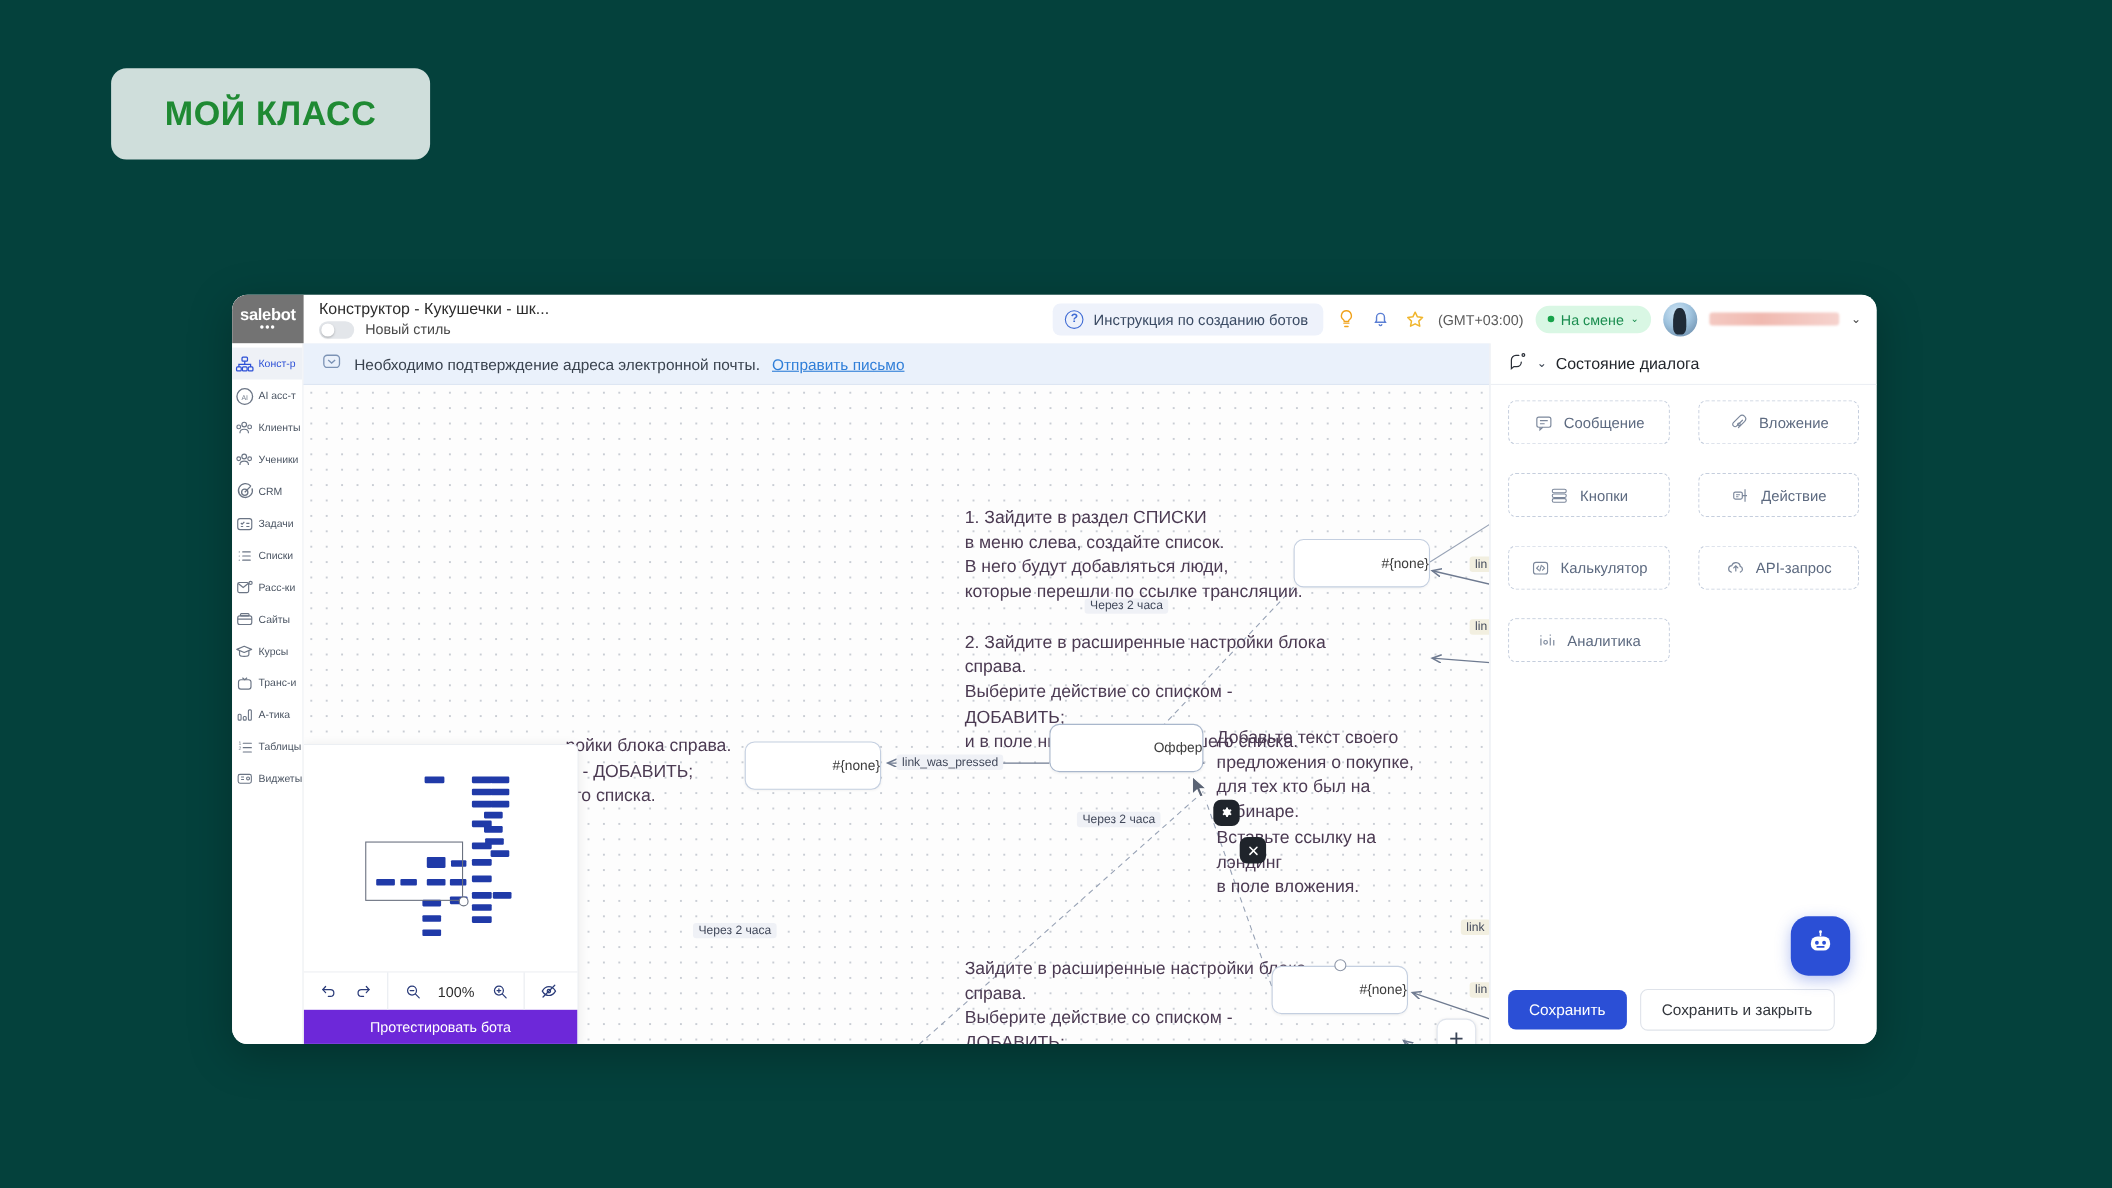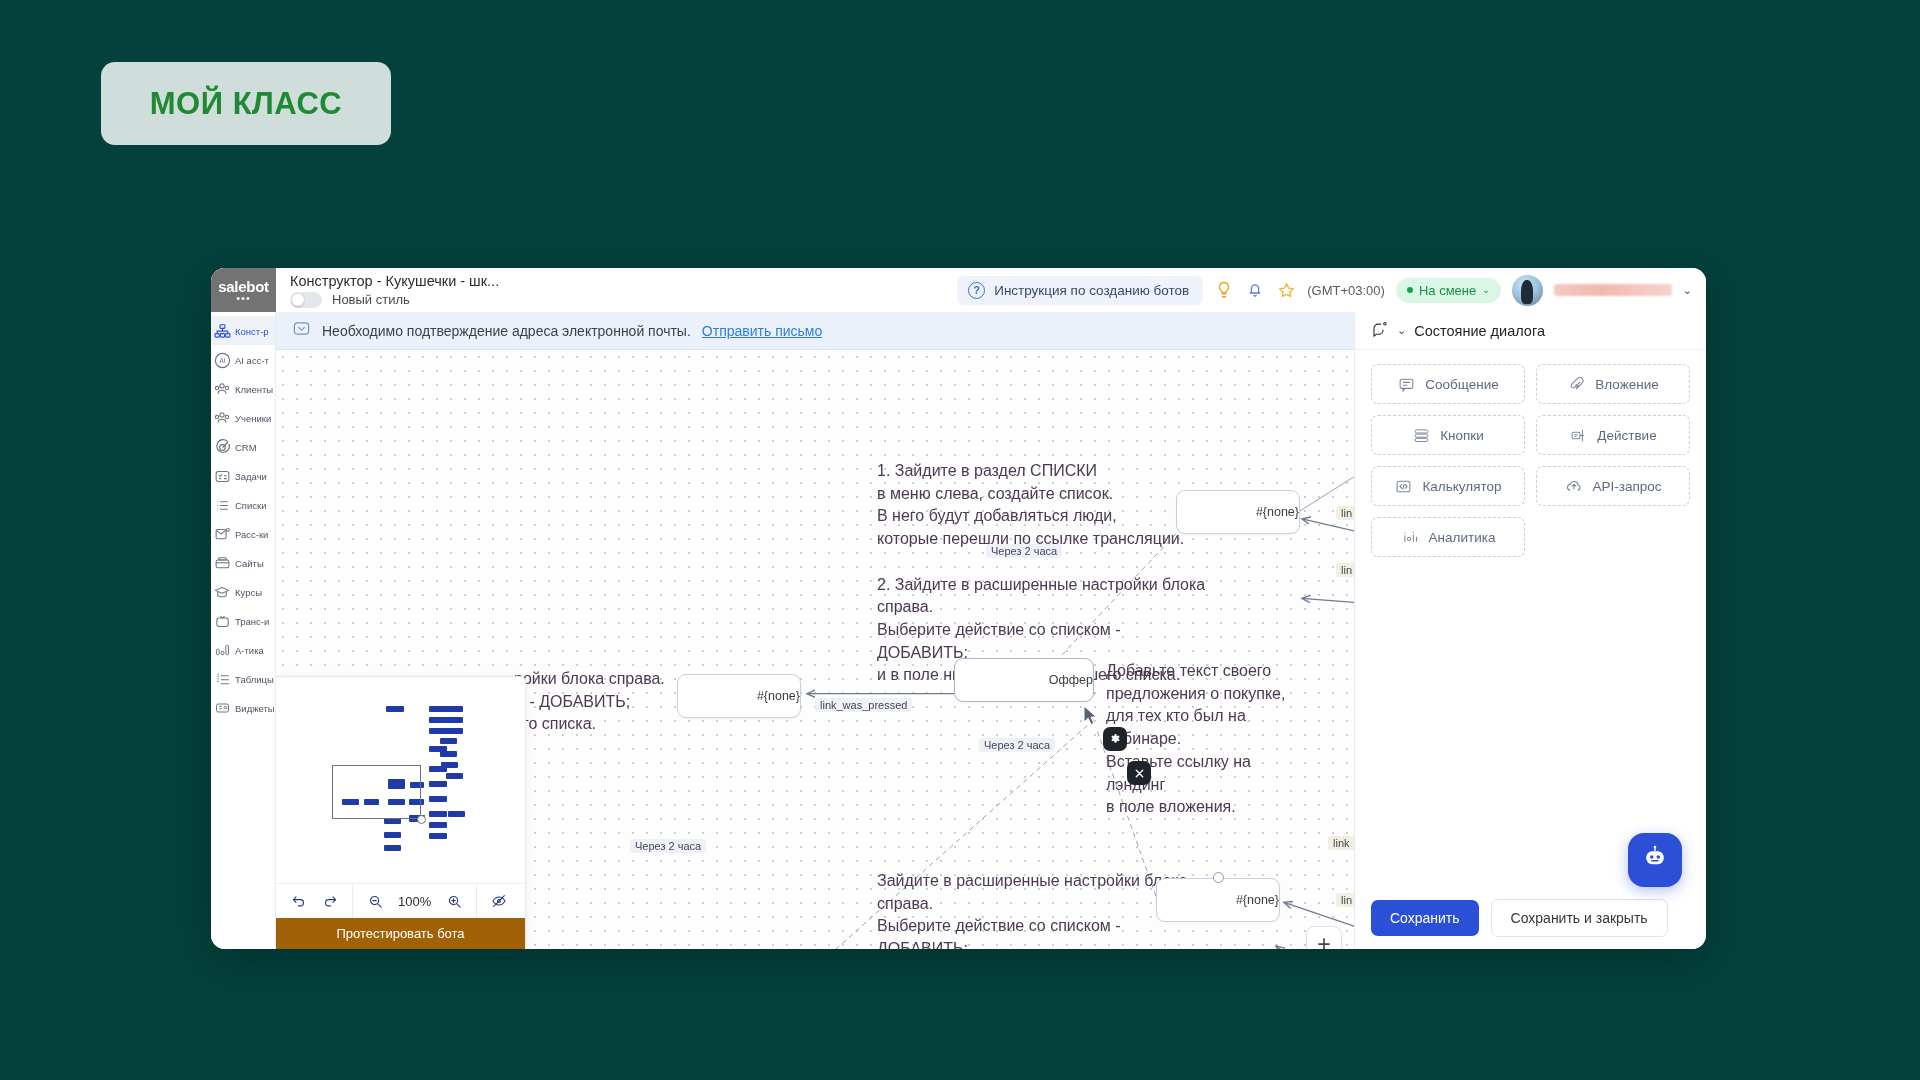--- a/index.html
+++ b/index.html
@@ -190,38 +190,38 @@
   }
   #zoom-toolbar {
     height: 35px; display: flex; align-items: center;
     border-top: 1px solid #e8ebf0; background: #fff;
   }
   .zt-group { display: flex; align-items: center; gap: 14px; padding: 0 13px; height: 100%; }
   .zt-sep { width: 1px; height: 100%; background: #e8ebf0; }
   .zt-ic { width: 18px; height: 18px; display:flex; align-items:center; justify-content:center; color:#2b3c7a; }
   #zoom-value { font-size: 13px; color: #2c2c2c; }
   #test-bot-btn {
-    height: 31px; background: #a16207; color: #fff; font-size: 13px;
+    height: 31px; background: #6d28d9; color: #fff; font-size: 13px;
     display: flex; align-items: center; justify-content: center;
   }
 
   
   #rightpanel {
     width: 352px; min-width: 352px; background: #fff;
     border-left: 1px solid #e6eaf0; display: flex; flex-direction: column;
     position: relative;
   }
   #rp-header {
     height: 38px; min-height: 38px; display: flex; align-items: center; gap: 8px;
     padding: 0 16px; border-bottom: 1px solid #eceff4;
   }
   #rp-title { font-size: 14.5px; color: #22262c; font-weight: 500; }
   #rp-caret { color: #3c4654; font-size: 11px; }
   #rp-grid {
-    display: grid; grid-template-columns: 1fr 1fr; gap: 11px;
+    display: grid; grid-template-columns: 1fr 1fr; gap: 26px;
     padding: 14px 16px 0 16px;
   }
   .rp-card {
     height: 40px; border: 1.3px dashed #c5cedd; border-radius: 7px;
     display: flex; align-items: center; justify-content: center; gap: 9px;
     color: #5d6a80; font-size: 13.5px; background: #fff;
   }
   .rp-card .rp-ic { width: 19px; height: 19px; display:flex; align-items:center; justify-content:center; }
 
   #bot-fab {
@@ -537,21 +537,21 @@
         <div class="node" style="left:678px; top:308px; width:140px; height:44px; border-color:#a9b7cc;">
           <span class="node-label">Оффер</span>
         </div>
         <div class="node" style="left:880px; top:528px; width:124px; height:44px;">
           <span class="node-label">#{none}</span>
         </div>
 
         <div class="port-dot" style="left:937px; top:522px;"></div>
 
         <div class="edge-label" style="left:710px; top:194px;">Через 2 часа</div>
-        <div class="edge-label" style="left:539px; top:348px;">link_was_pressed</div>
+        <div class="edge-label" style="left:539px; top:336px;">link_was_pressed</div>
         <div class="edge-label" style="left:703px; top:388px;">Через 2 часа</div>
         <div class="edge-label" style="left:354px; top:489px;">Через 2 часа</div>
         <div class="edge-label" style="left:1060px; top:156px; background:#f2efe0;">lin</div>
         <div class="edge-label" style="left:1060px; top:213px; background:#f2efe0;">lin</div>
         <div class="edge-label" style="left:1052px; top:486px; background:#f2efe0;">link</div>
         <div class="edge-label" style="left:1060px; top:543px; background:#f2efe0;">lin</div>
 
         <div id="cursor" style="left:806px; top:355px;">
           <svg width="18" height="22" viewBox="0 0 18 22">
             <path d="M2 1 L2 17 L6.2 13.2 L9 19.6 L11.8 18.3 L9 12 L14.5 12 Z" fill="#5a6374" stroke="#fff" stroke-width="1"></path>

